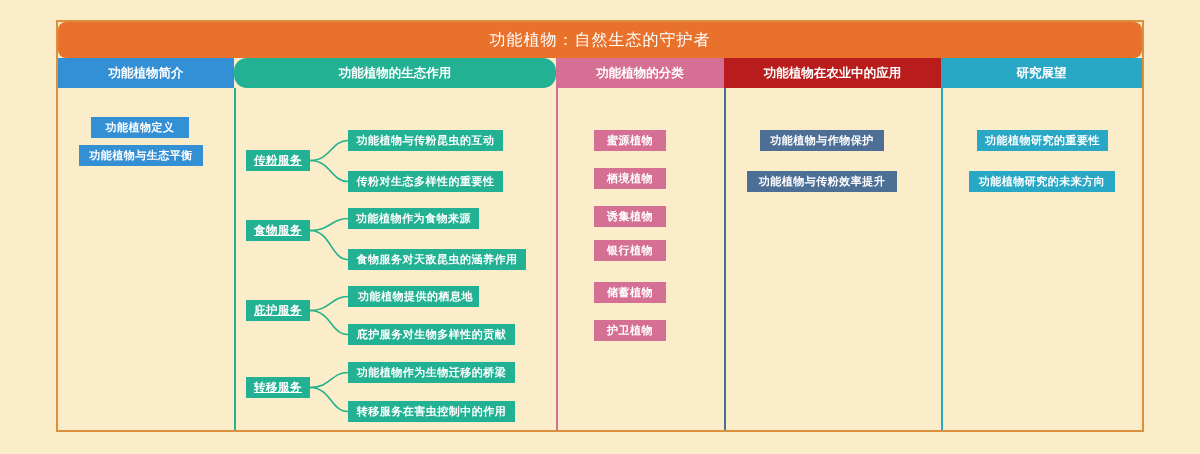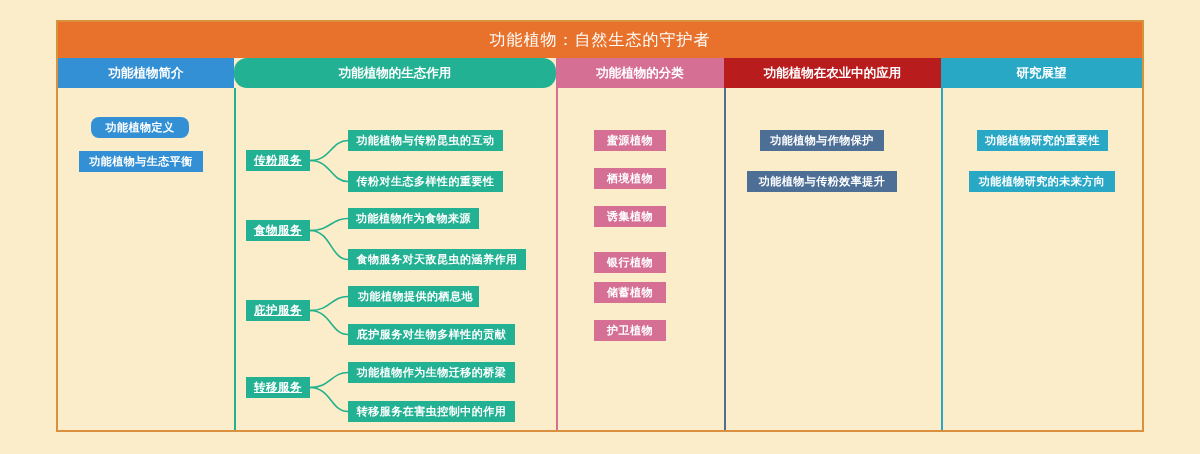--- a/index.html
+++ b/index.html
@@ -17,20 +17,21 @@
     box-sizing:border-box;
     background:#fbecca;
   }
   #title{
     height:36px;
     background:#e8722c;
     color:#ffffff;
     display:flex;align-items:center;justify-content:center;
     font-size:16px;
     letter-spacing:1px;
+    border-radius:8px;
   }
   #headers{
     display:flex;
     height:30px;
     text-align:right;
   }
   .col-head{
     display:flex;align-items:center;justify-content:center;
     color:#ffffff;
     font-size:12.5px;
@@ -84,24 +85,24 @@
       <div class="col-head" style="width: 217px; background: #b91c1c;">
         <span>功能植物在农业中的应用</span>
       </div>
       <div class="col-head" style="width: 201px; background: rgb(41, 168, 198);">
         <span>研究展望</span>
       </div>
     </div>
 
   <div id="cols">
       <div class="col" style="width: 176px;">
-        <div class="node" style="left: 33px; top: 29px; width: 98px; background: rgb(52, 144, 212); border-radius: 8px;">
+        <div class="node" style="left: 33px; top: 29px; width: 98px; background: rgb(52, 144, 212);">
           <span>功能植物定义</span>
         </div>
-        <div class="node" style="left: 21px; top: 63px; width: 124px; background: rgb(52, 144, 212);">
+        <div class="node" style="left: 21px; top: 57px; width: 124px; background: rgb(52, 144, 212);">
           <span>功能植物与生态平衡</span>
         </div>
       </div>
       <div class="col" style="width: 322px; border-left-color: rgb(34, 177, 147);">
         <svg class="links">
           <path d="M74,72.5 C94.9,72.5 94.9,52.5 112,52.5" stroke="#22b193"></path>
           <path d="M74,72.5 C94.9,72.5 94.9,93.5 112,93.5" stroke="#22b193"></path>
           <path d="M74,142.5 C94.9,142.5 94.9,130.5 112,130.5" stroke="#22b193"></path>
           <path d="M74,142.5 C94.9,142.5 94.9,171.5 112,171.5" stroke="#22b193"></path>
           <path d="M74,222.5 C94.9,222.5 94.9,208.5 112,208.5" stroke="#22b193"></path>
@@ -149,21 +150,21 @@
       <div class="col" style="width: 168px; border-left-color: rgb(214, 111, 148);">
         <div class="node" style="left: 36px; top: 42px; width: 72px; background: rgb(214, 111, 148);">
           <span>蜜源植物</span>
         </div>
         <div class="node" style="left: 36px; top: 80px; width: 72px; background: rgb(214, 111, 148);">
           <span>栖境植物</span>
         </div>
         <div class="node" style="left: 36px; top: 118px; width: 72px; background: rgb(214, 111, 148);">
           <span>诱集植物</span>
         </div>
-        <div class="node" style="left: 36px; top: 164px; width: 72px; background: rgb(214, 111, 148);">
+        <div class="node" style="left: 36px; top: 152px; width: 72px; background: rgb(214, 111, 148);">
           <span>银行植物</span>
         </div>
         <div class="node" style="left: 36px; top: 194px; width: 72px; background: rgb(214, 111, 148);">
           <span>储蓄植物</span>
         </div>
         <div class="node" style="left: 36px; top: 232px; width: 72px; background: rgb(214, 111, 148);">
           <span>护卫植物</span>
         </div>
       </div>
       <div class="col" style="width: 217px; border-left-color: rgb(77, 111, 150);">

